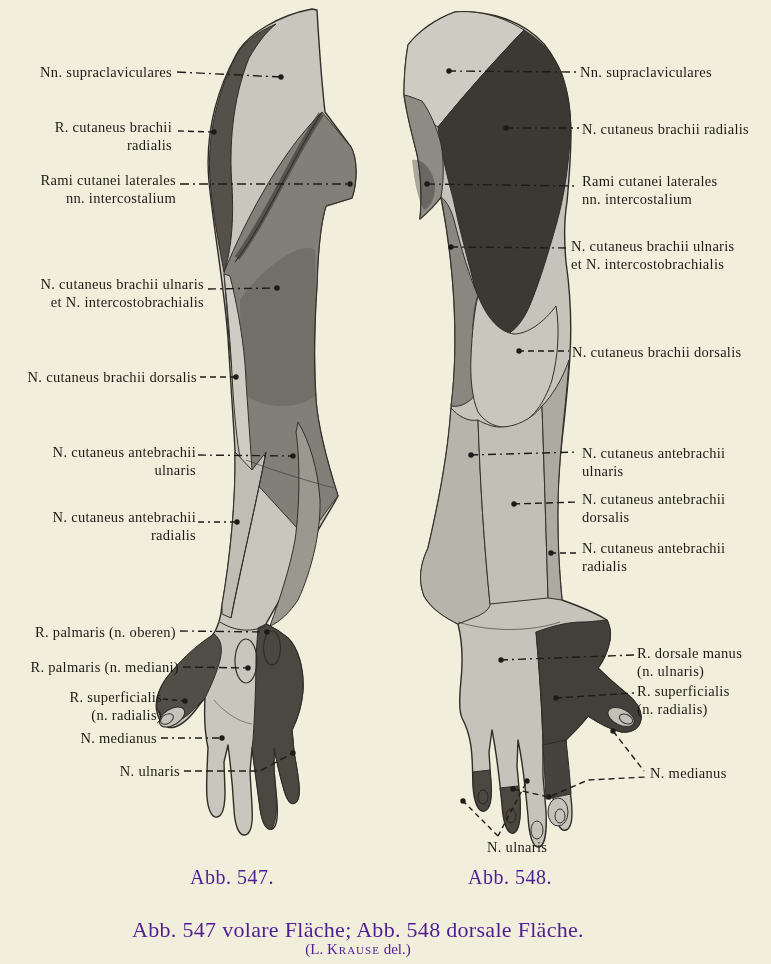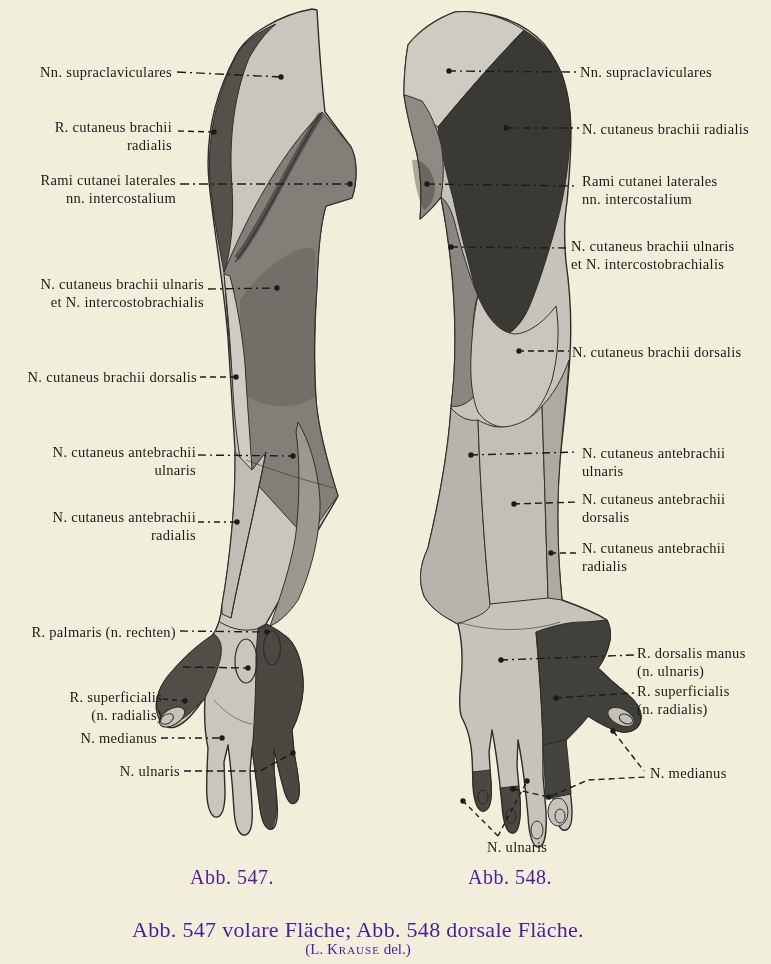--- a/index.html
+++ b/index.html
@@ -232,40 +232,41 @@
 radialis</div>
 <div class="lbl r" style="left:6px;top:171px;width:170px">Rami cutanei laterales
 nn. intercostalium</div>
 <div class="lbl r" style="left:4px;top:275px;width:200px">N. cutaneus brachii ulnaris
 et N. intercostobrachialis</div>
 <div class="lbl r" style="left:2px;top:368px;width:195px">N. cutaneus brachii dorsalis</div>
 <div class="lbl r" style="left:26px;top:443px;width:170px">N. cutaneus antebrachii
 ulnaris</div>
 <div class="lbl r" style="left:26px;top:508px;width:170px">N. cutaneus antebrachii
 radialis</div>
-<div class="lbl r" style="left:6px;top:623px;width:170px">R. palmaris (n. rechten)</div>
+<div class="lbl r" style="left:6px;top:623px;width:170px">R. palmaris (n. oberen)</div>
+<div class="lbl r" style="left:4px;top:658px;width:175px">R. palmaris (n. mediani)</div>
 <div class="lbl r" style="left:32px;top:688px;width:130px">R. superficialis
 (n. radialis)</div>
 <div class="lbl r" style="left:47px;top:729px;width:110px">N. medianus</div>
 <div class="lbl r" style="left:80px;top:762px;width:100px">N. ulnaris</div>
 
 <div class="lbl l" style="left:580px;top:63px">Nn. supraclaviculares</div>
 <div class="lbl l" style="left:582px;top:120px">N. cutaneus brachii radialis</div>
 <div class="lbl l" style="left:582px;top:172px">Rami cutanei laterales
 nn. intercostalium</div>
 <div class="lbl l" style="left:571px;top:237px">N. cutaneus brachii ulnaris
 et N. intercostobrachialis</div>
 <div class="lbl l" style="left:572px;top:343px">N. cutaneus brachii dorsalis</div>
 <div class="lbl l" style="left:582px;top:444px">N. cutaneus antebrachii
 ulnaris</div>
 <div class="lbl l" style="left:582px;top:490px">N. cutaneus antebrachii
 dorsalis</div>
 <div class="lbl l" style="left:582px;top:539px">N. cutaneus antebrachii
 radialis</div>
-<div class="lbl l" style="left:637px;top:644px">R. dorsalis manus
+<div class="lbl l" style="left:637px;top:644px">R. dorsale manus
 (n. ulnaris)</div>
 <div class="lbl l" style="left:637px;top:682px">R. superficialis
 (n. radialis)</div>
 <div class="lbl l" style="left:650px;top:764px">N. medianus</div>
 <div class="lbl l" style="left:487px;top:838px">N. ulnaris</div>
 
 <div class="cap cap-fig" style="left:132px;top:866px">Abb. 547.</div>
 <div class="cap cap-fig" style="left:410px;top:866px">Abb. 548.</div>
 <div class="cap cap-sub" style="top:917px">Abb. 547 volare Fläche; Abb. 548 dorsale Fläche.</div>
 <div class="cap cap-credit" style="top:941px">

